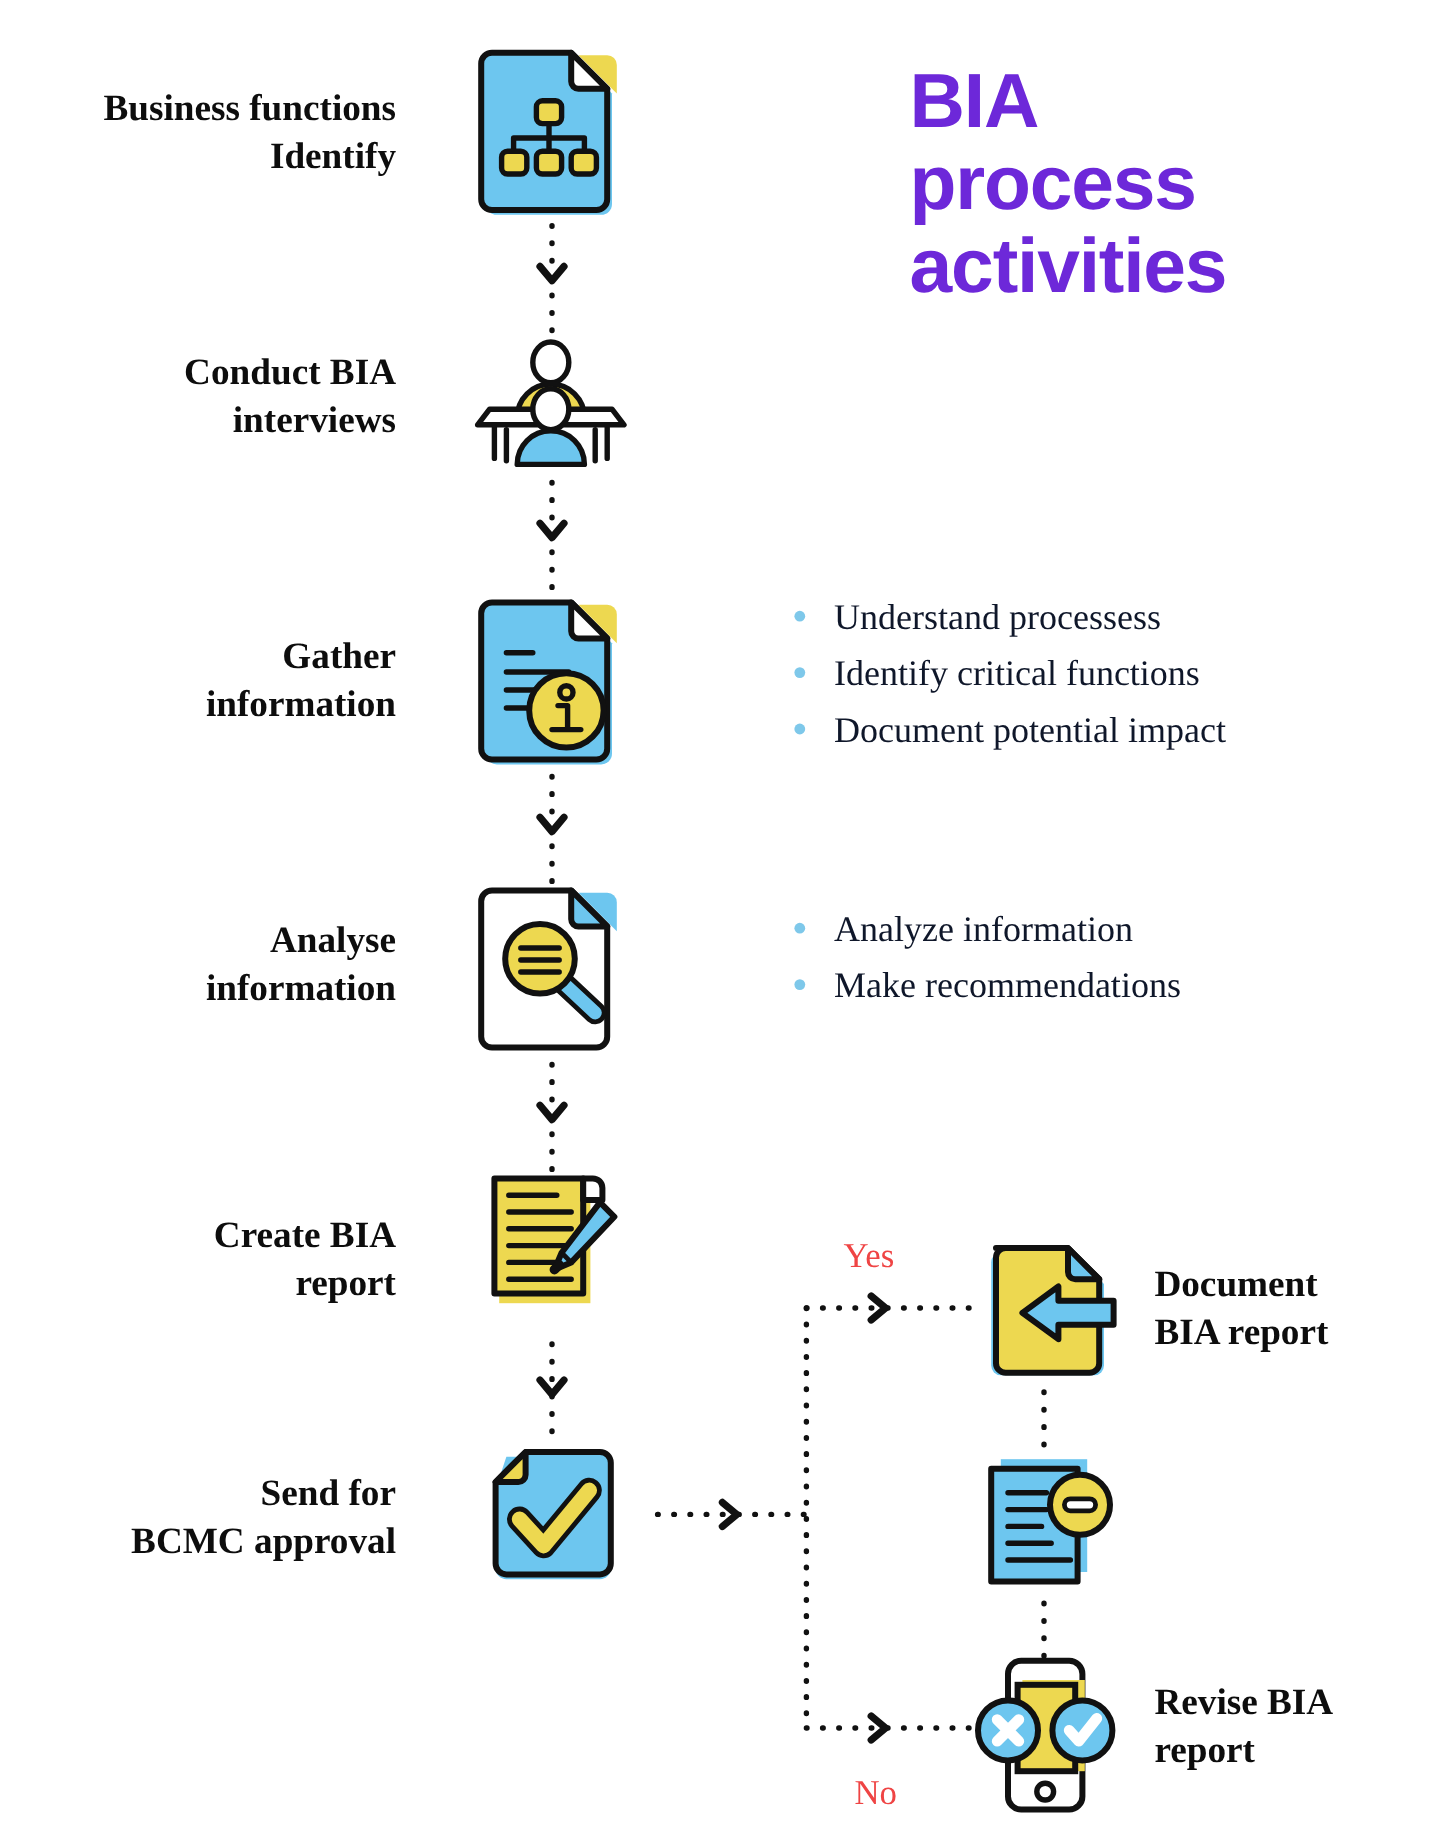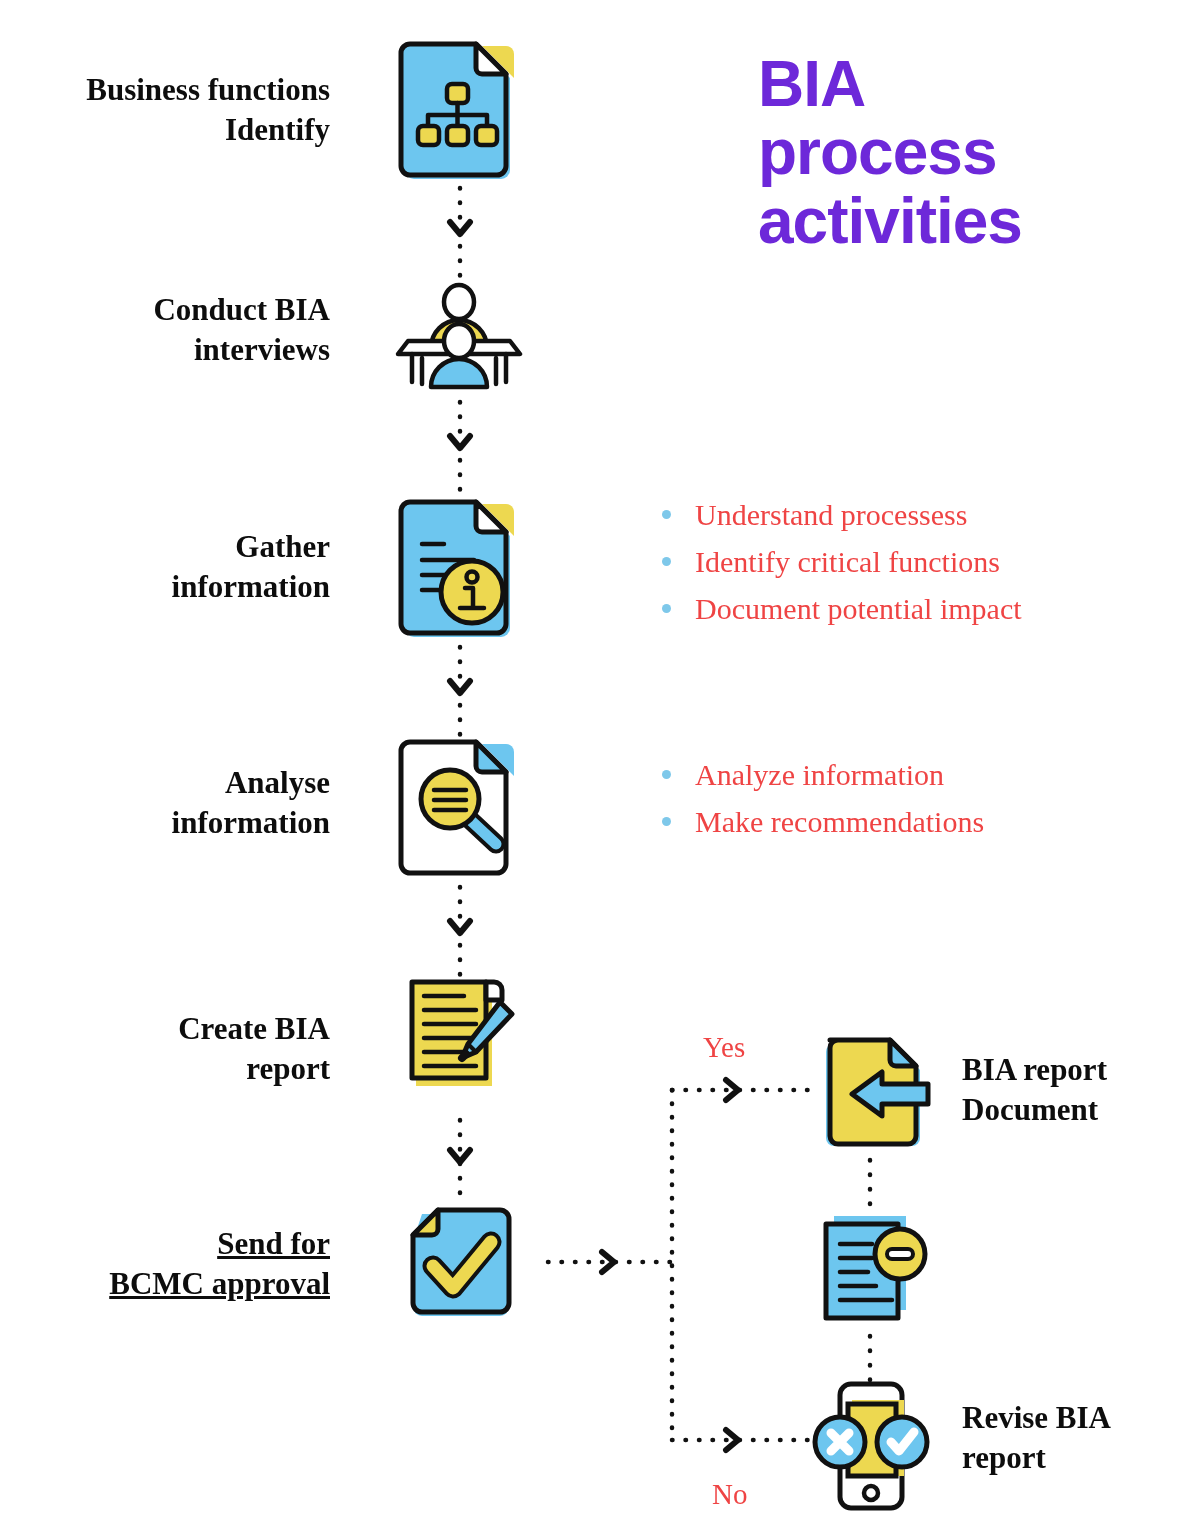--- a/index.html
+++ b/index.html
@@ -16,21 +16,21 @@
   .title{position:absolute;left:758px;top:50px;width:400px;
          font-family:"Liberation Sans","DejaVu Sans",sans-serif;
          font-weight:bold;font-size:64px;line-height:1.07;
          letter-spacing:-1px;color:#6d28d9;}
 
   
   .bul{position:absolute;}
   .bul .row{display:flex;align-items:baseline;margin-bottom:12px;}
   .bul .dot{width:9px;height:9px;border-radius:50%;background:#7ec8ea;
             margin-right:24px;flex:none;position:relative;top:-6px;}
-  .bul .txt{font-size:30px;line-height:1.16;color:#ef4444;
+  .bul .txt{font-size:30px;line-height:1.16;color:#0f172a;
             font-family:"Liberation Serif","DejaVu Serif",serif;}
 
   
   .node-cap{position:absolute;font-weight:bold;font-size:31px;
             line-height:1.28;color:#0d0d0d;
             font-family:"Liberation Serif","DejaVu Serif",serif;}
 
   
   .branch-lbl{position:absolute;font-size:29px;color:#ef4444;
               font-family:"Liberation Serif","DejaVu Serif",serif;}
@@ -204,21 +204,21 @@
     </svg>
   </div>
 
   <div class="conn" style="left:440px;top:1118px;">
     <svg width="40" height="90" viewBox="0 0 40 90">
       <line x1="20" y1="2" x2="20" y2="88" stroke="#111" stroke-width="4.5" stroke-linecap="round" stroke-dasharray="0.5 14"></line>
       <path d="M10 32 L20 44 L30 32" fill="none" stroke="#111" stroke-width="6" stroke-linecap="round" stroke-linejoin="round"></path>
     </svg>
   </div>
 
-  <div class="step-label" style="left:20px;top:1224px;width:310px;text-decoration:underline;">
+  <div class="step-label" style="left:20px;top:1224px;width:310px;">
     <div>Send for</div>
     <div>BCMC approval</div>
   </div>
 
   <div class="icon" style="left:408px;top:1208px;">
     <svg width="110" height="112" viewBox="0 0 110 112">
       <path d="M14 6 h78 a9 9 0 0 1 9 9 v84 a9 9 0 0 1 -9 9 h-78 a9 9 0 0 1 -9 -9 v-66 z" fill="#6dc6ef"></path>
       <path d="M30 2 h62 a9 9 0 0 1 9 9 v84 a9 9 0 0 1 -9 9 h-78 a9 9 0 0 1 -9 -9 v-68 z" fill="#6dc6ef" stroke="#111" stroke-width="5" stroke-linejoin="round"></path>
       <path d="M30 2 L5 27 h19 a6 6 0 0 0 6 -6 z" fill="#edd850" stroke="#111" stroke-width="5" stroke-linejoin="round"></path>
       <path d="M25 58 L45 80 L83 34" fill="none" stroke="#111" stroke-width="21" stroke-linecap="round" stroke-linejoin="round"></path>
@@ -249,22 +249,22 @@
     <svg width="114" height="118" viewBox="0 0 114 118">
       <path d="M14 10 h60 l26 26 v68 a8 8 0 0 1 -8 8 h-78 a8 8 0 0 1 -8 -8 v-86 a8 8 0 0 1 8 -8 z" fill="#6dc6ef"></path>
       <path d="M10 6 h60 l26 26 v70 a8 8 0 0 1 -8 8 h-70 a8 8 0 0 1 -8 -8 v-88 a8 8 0 0 1 8 -8 z" fill="#edd850" stroke="#111" stroke-width="5" stroke-linejoin="round"></path>
       <path d="M70 6 l26 26 h-20 a6 6 0 0 1 -6 -6 z" fill="#6dc6ef" stroke="#111" stroke-width="5" stroke-linejoin="round"></path>
 
       <path d="M32 60 L62 38 L62 50 L108 50 L108 70 L62 70 L62 82 Z" fill="#6dc6ef" stroke="#111" stroke-width="5" stroke-linejoin="round"></path>
     </svg>
   </div>
 
   <div class="node-cap" style="left:962px;top:1050px;width:230px;">
+    <div>Document</div>
     <div>BIA report</div>
-    <div>Document</div>
   </div>
 
   <div class="conn" style="left:855px;top:1158px;">
     <svg width="30" height="58" viewBox="0 0 30 58">
       <line x1="15" y1="2" x2="15" y2="56" stroke="#111" stroke-width="4.5" stroke-linecap="round" stroke-dasharray="0.5 14"></line>
     </svg>
   </div>
 
   <div class="icon" style="left:818px;top:1212px;">
     <svg width="112" height="112" viewBox="0 0 112 112">

